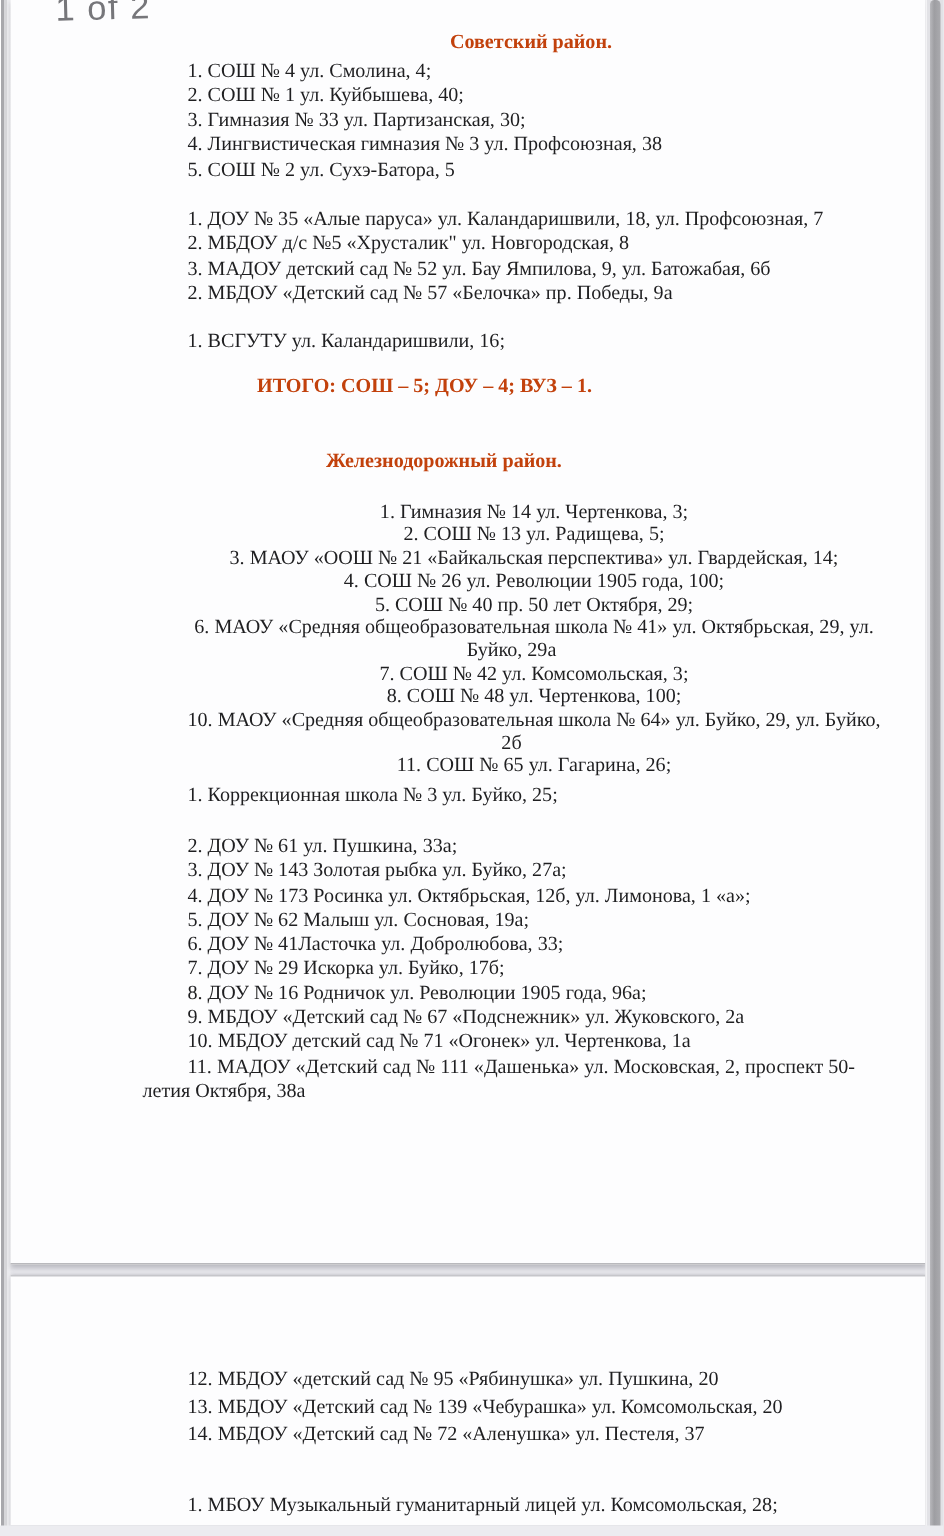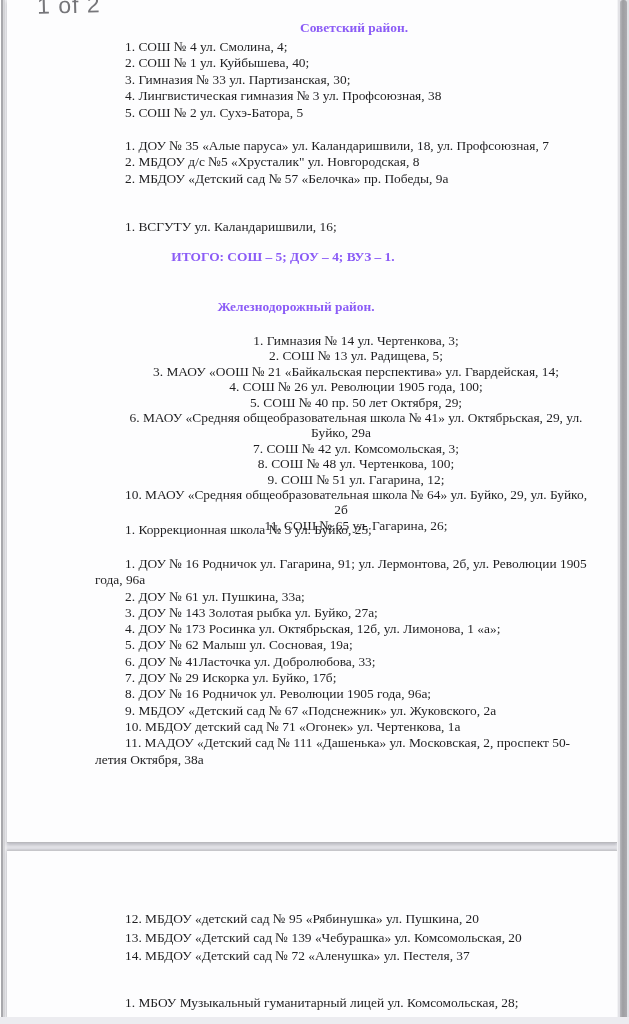--- a/index.html
+++ b/index.html
@@ -48,21 +48,21 @@
     transform:rotate(-1.5deg);
   }
   .blk{
     position:absolute;left:88px;width:492px;
   }
   .li{line-height:16.4px;text-indent:30px;}
   .lh153 .li{line-height:15.4px;text-align:center;}
   .lh163 .li{line-height:16.3px;}
   .lh186 .li{line-height:18.6px;}
   .heading{
-    font-weight:bold;color:#8b5cf6;text-align:center;line-height:16.4px;
+    font-weight:bold;color:#c2410c;text-align:center;line-height:16.4px;
     position:absolute;width:492px;
   }
 </style>
 </head>
 <body>
 
 <div class="left-edge"></div>
 
 <div class="page page1">
 
@@ -72,51 +72,50 @@
       <div class="li">1. СОШ № 4 ул. Смолина, 4;</div>
       <div class="li">2. СОШ № 1 ул. Куйбышева, 40;</div>
       <div class="li">3. Гимназия № 33 ул. Партизанская, 30;</div>
       <div class="li">4. Лингвистическая гимназия № 3 ул. Профсоюзная, 38</div>
       <div class="li">5. СОШ № 2 ул. Сухэ-Батора, 5</div>
     </div>
 
   <div class="blk" style="top:138px;">
       <div class="li">1. ДОУ № 35 «Алые паруса» ул.  Каландаришвили, 18, ул. Профсоюзная, 7</div>
       <div class="li">2. МБДОУ д/с №5 «Хрусталик" ул. Новгородская, 8</div>
+      <div class="li">3. МАДОУ детский сад № 52 ул. Бау Ямпилова, 9, ул. Батожабая, 6б</div>
       <div class="li">2. МБДОУ «Детский сад № 57 «Белочка» пр. Победы, 9а</div>
     </div>
 
   <div class="blk" style="top:219px;">
       <div class="li">1. ВСГУТУ ул.  Каландаришвили, 16;</div>
     </div>
 
   <div class="heading" style="top:249px;left:30px;">ИТОГО: СОШ – 5; ДОУ – 4; ВУЗ – 1.</div>
 
   <div class="heading" style="top:299px;left:43px;">Железнодорожный район.</div>
 
   <div class="blk lh153" style="top:333px;">
       <div class="li">1. Гимназия № 14 ул. Чертенкова, 3;</div>
       <div class="li">2. СОШ № 13 ул. Радищева, 5;</div>
       <div class="li">3. МАОУ «ООШ № 21 «Байкальская перспектива» ул. Гвардейская, 14;</div>
       <div class="li">4. СОШ № 26 ул. Революции 1905 года, 100;</div>
       <div class="li">5. СОШ № 40 пр. 50 лет Октября, 29;</div>
       <div class="li">6. МАОУ «Средняя общеобразовательная школа № 41» ул. Октябрьская, 29, ул. Буйко, 29а</div>
       <div class="li">7. СОШ № 42 ул. Комсомольская, 3;</div>
       <div class="li">8. СОШ № 48 ул. Чертенкова, 100;</div>
-      <div class="li">9. СОШ № 51 ул. Гагарина, 12;</div>
       <div class="li">10. МАОУ «Средняя общеобразовательная школа № 64» ул. Буйко, 29, ул. Буйко, 2б</div>
       <div class="li">11. СОШ № 65 ул. Гагарина, 26;</div>
     </div>
 
   <div class="blk" style="top:522px;">
       <div class="li">1. Коррекционная школа № 3 ул. Буйко, 25;</div>
     </div>
 
   <div class="blk lh163" style="top:556px;">
-      <div class="li">1. ДОУ № 16 Родничок ул. Гагарина, 91; ул. Лермонтова, 2б, ул. Революции 1905 года, 96а</div>
       <div class="li">2. ДОУ № 61 ул.  Пушкина, 33а;</div>
       <div class="li">3. ДОУ № 143 Золотая рыбка ул. Буйко, 27а;</div>
       <div class="li">4. ДОУ № 173 Росинка ул. Октябрьская, 12б, ул. Лимонова, 1 «а»;</div>
       <div class="li">5. ДОУ № 62 Малыш ул. Сосновая, 19а;</div>
       <div class="li">6. ДОУ № 41Ласточка ул. Добролюбова, 33;</div>
       <div class="li">7. ДОУ № 29 Искорка ул. Буйко, 17б;</div>
       <div class="li">8. ДОУ № 16 Родничок ул. Революции 1905 года, 96а;</div>
       <div class="li">9. МБДОУ «Детский сад № 67 «Подснежник» ул. Жуковского, 2а</div>
       <div class="li">10. МБДОУ детский сад № 71 «Огонек» ул. Чертенкова, 1а</div>
       <div class="li">11. МАДОУ «Детский сад № 111 «Дашенька» ул. Московская, 2, проспект 50-летия Октября, 38а</div>

